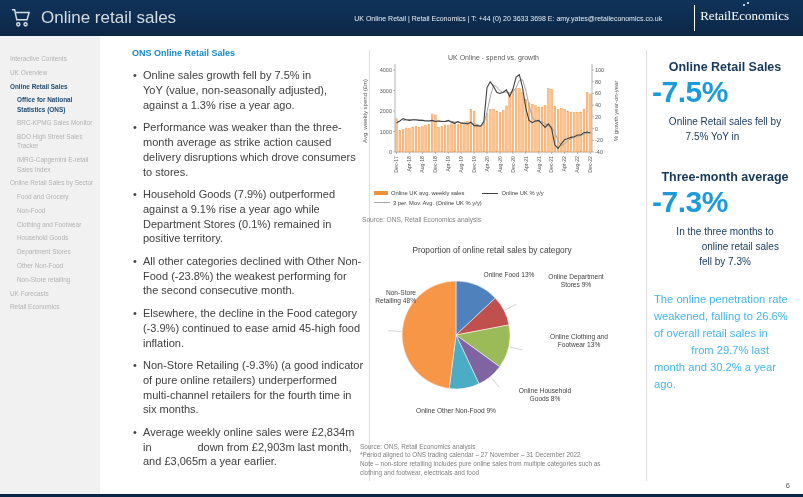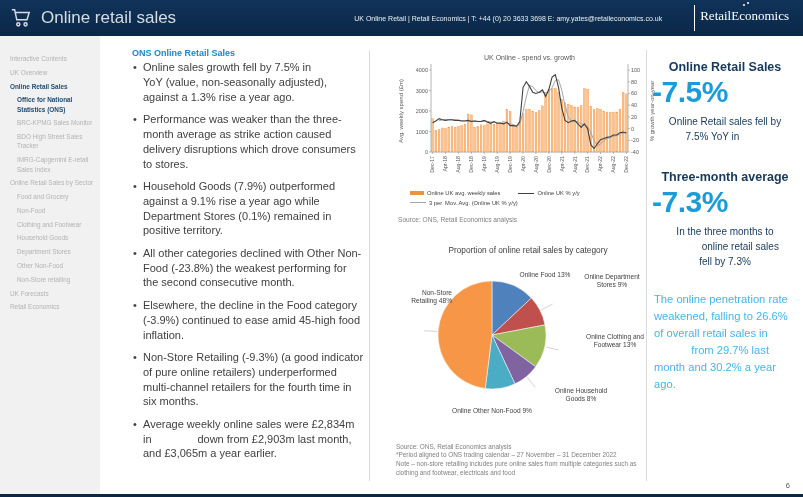--- a/index.html
+++ b/index.html
@@ -25,32 +25,32 @@
 
   
   .sidebar{position:absolute;top:36px;left:0;width:100px;bottom:3px;background:#f1f1f1;
            padding:18px 5px 0 10px;box-sizing:border-box;}
   .ni{font-size:6.4px;color:#b3b3b3;line-height:1.45;margin-bottom:4.5px;cursor:pointer;}
   .ni.sub{padding-left:7px;}
   .ni.b{color:#1d4a70;font-weight:bold;}
 
   
   .commentary{position:absolute;left:132px;top:48px;width:232px;}
-  .c-head{font-size:9px;font-weight:bold;color:#1789cc;margin:0 0 2px 0;}
+  .c-head{font-size:9px;font-weight:bold;color:#1789cc;margin:0 0 10px 0;}
   .bullets{list-style:none;margin:0;padding:0;}
   .bullets li{position:relative;padding-left:11px;font-size:11px;color:#404040;
               line-height:1.35;margin-bottom:7.5px;}
   .bullets li::before{content:"\2022";position:absolute;left:1px;top:0;color:#404040;}
 
   
   .vdiv{position:absolute;top:50px;bottom:16px;width:1px;background:#dcdcdc;}
   .vd1{left:369px;} .vd2{left:646px;}
 
   
-  .charts{position:absolute;left:396px;top:48px;width:264px;}
+  .charts{position:absolute;left:360px;top:48px;width:264px;}
   #combo-chart{display:block;width:262px;height:140px;}
   .legend{font-size:5.8px;color:#404040;margin:2px 0 0 14px;}
   .lrow{display:flex;align-items:center;margin-bottom:3.5px;}
   .sw{display:inline-block;margin-right:3px;flex:none;}
   .sw.bar{width:14px;height:4px;background:#f0913c;}
   .sw.line{width:16px;height:0;border-top:1.5px solid #404040;}
   .sw.line.light{border-color:#a6a6a6;}
   .lt{margin-right:18px;}
   .source{font-size:6.6px;color:#7f7f7f;margin:10px 0 0 2px;}
   .pie-panel{position:relative;height:196px;margin-top:22px;}

